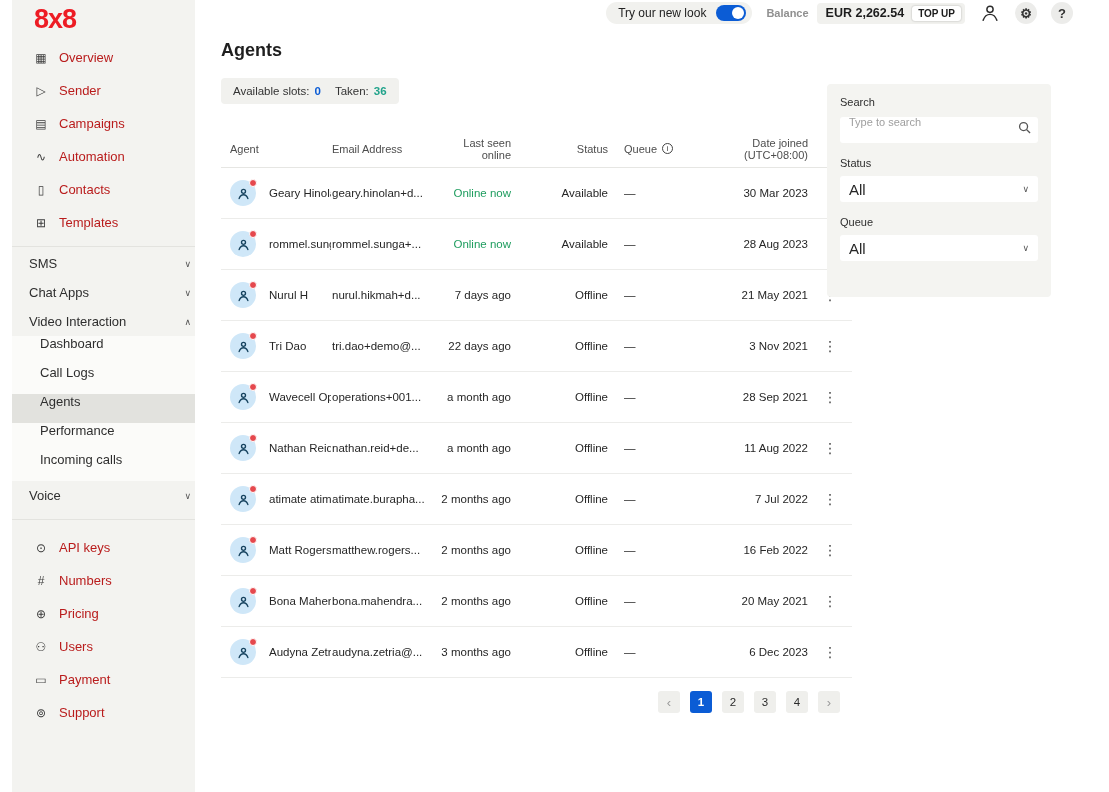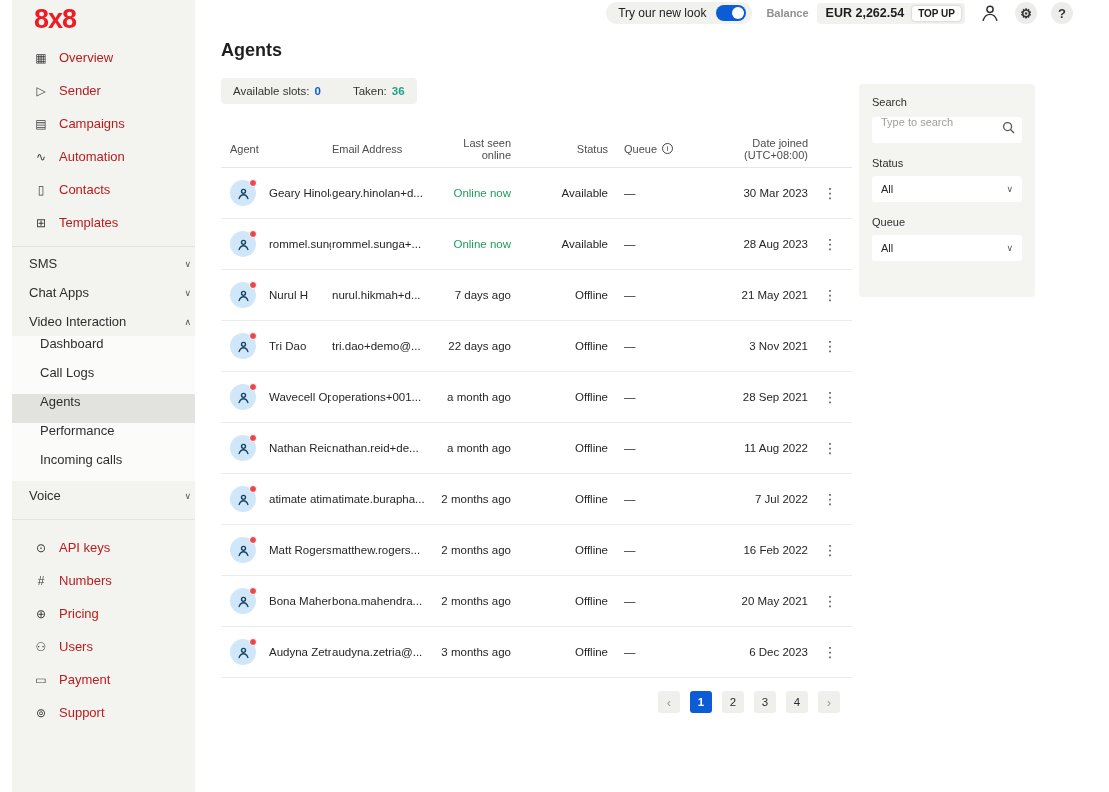--- a/index.html
+++ b/index.html
@@ -88,21 +88,21 @@
     width: 22px; height: 22px; border-radius: 50%; background: #ececea;
     display: flex; align-items: center; justify-content: center;
     font-size: 13px; color: #333; cursor: pointer; font-weight: bold;
   }
   .account-btn { display: flex; align-items: center; cursor: pointer; }
 
   
   .main { position: absolute; left: 195px; top: 26px; right: 0; bottom: 0; background: #fff; padding-left: 26px; }
   .page-title { margin-top: 14px; font-size: 18px; font-weight: bold; color: #1f1f1f; }
   .slots-pill {
-    margin-top: 17px; display: inline-flex; align-items: center; gap: 32px;
+    margin-top: 17px; display: inline-flex; align-items: center; gap: 14px;
     background: #f1f1ee; border-radius: 4px; padding: 7px 12px; font-size: 11.5px; color: #333; justify-content: center;
   }
   .slots-item { display: inline-flex; gap: 5px; }
   .slot-available { color: var(--accent-blue, #0b5cd5); font-weight: bold; }
   .slot-taken { color: var(--taken-teal, #21a38b); font-weight: bold; }
 
   .table { width: 631px; margin-top: 26px; }
   .t-grid { display: grid; grid-template-columns: 111px 109px 70px 97px 110px 90px 44px; align-items: center; }
   .t-head { min-height: 38px; border-bottom: 1px solid #e6e6e3; color: #4d4d4d; font-size: 11px; }
   .th { padding: 4px 0; }
@@ -141,37 +141,37 @@
     min-width: 22px; height: 22px; border-radius: 3px; background: #efefec;
     display: inline-flex; align-items: center; justify-content: center;
     font-size: 11.5px; color: #2b2b2b; cursor: pointer;
   }
   .page-nav { color: #9a9a9a; font-size: 13px; }
   .page-btn[data-active="true"] { background: var(--accent-blue, #0b5cd5); color: #fff; font-weight: bold; }
   .pages-host { display: inline-flex; gap: 10px; }
 
   
   .filters-panel {
-    position: absolute; left: 859px; top: 84px; width: 176px;
+    position: absolute; left: 827px; top: 84px; width: 224px;
     background: #f4f4f1; border-radius: 4px; padding: 12px 13px 22px;
   }
   .filter-label { font-size: 11px; color: #2e2e2e; margin-bottom: 7px; }
   .filter-label + .filter-field { margin-bottom: 14px; }
   .search-wrap { position: relative; margin-bottom: 14px; }
   .search-input {
     width: 100%; height: 26px; border: none; border-radius: 3px; background: #fff;
     padding: 0 26px 16px 9px; font-size: 11px; color: #333; outline: none;
     font-family: "Liberation Sans", sans-serif;
   }
   .search-input::placeholder { color: #9e9e9e; }
   .search-icon { position: absolute; right: 7px; top: 6px; }
   .select-field {
     height: 26px; background: #fff; border-radius: 3px; cursor: pointer;
     display: flex; align-items: center; justify-content: space-between;
-    padding: 0 9px; font-size: 11px; color: #262626;
+    padding: 0 9px; font-size: 15px; color: #262626;
   }
 </style>
 </head>
 <body>
 
 <aside class="sidebar">
   <div class="logo">8x8</div>
 
   <nav>
 

